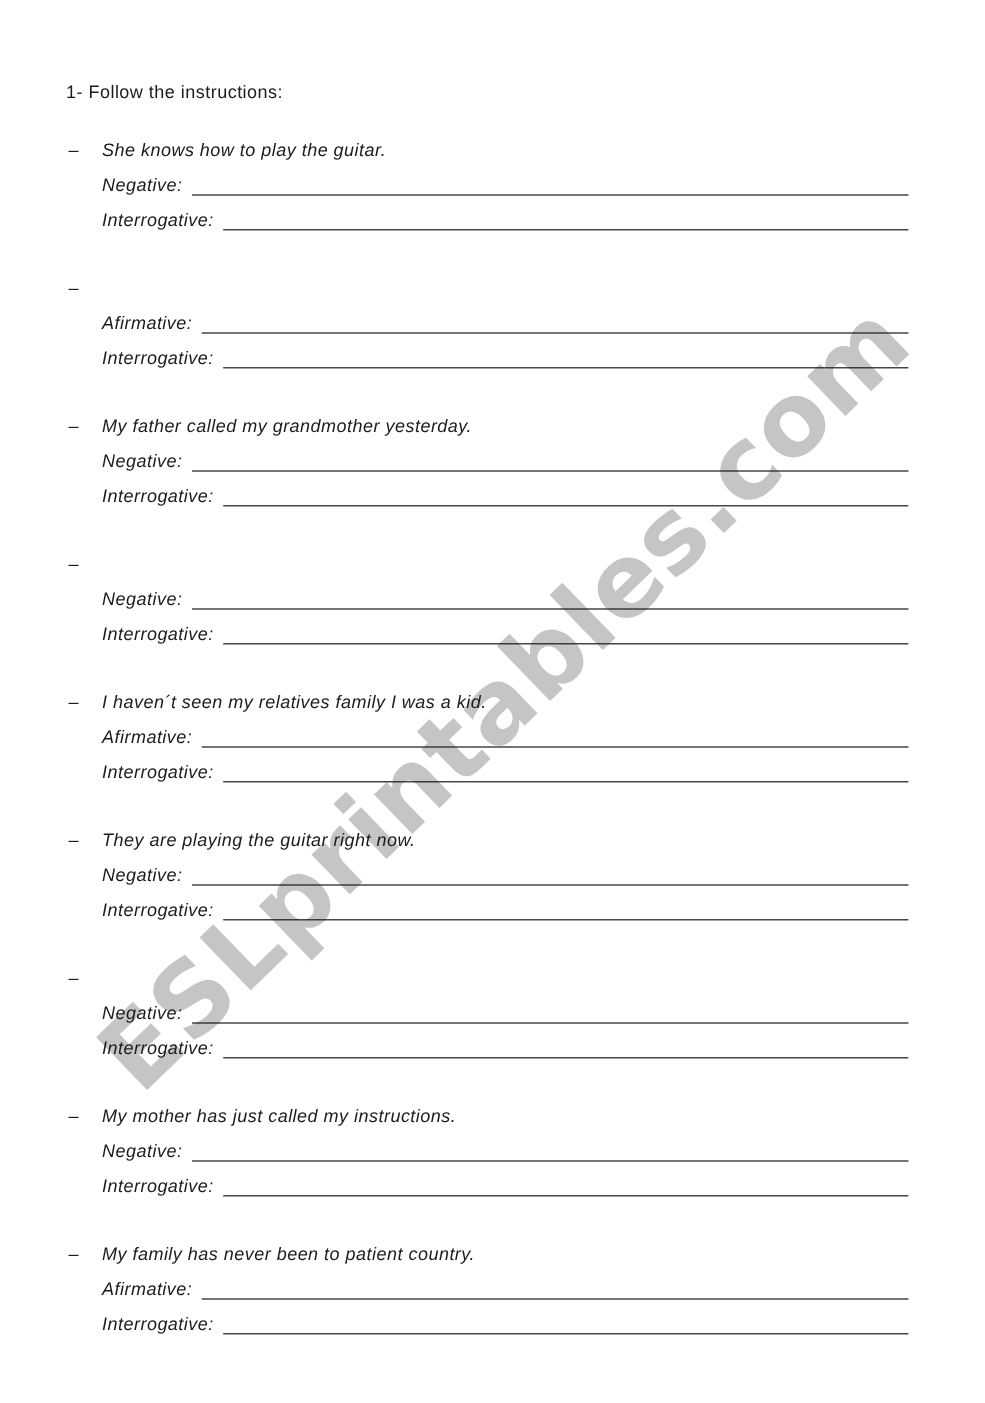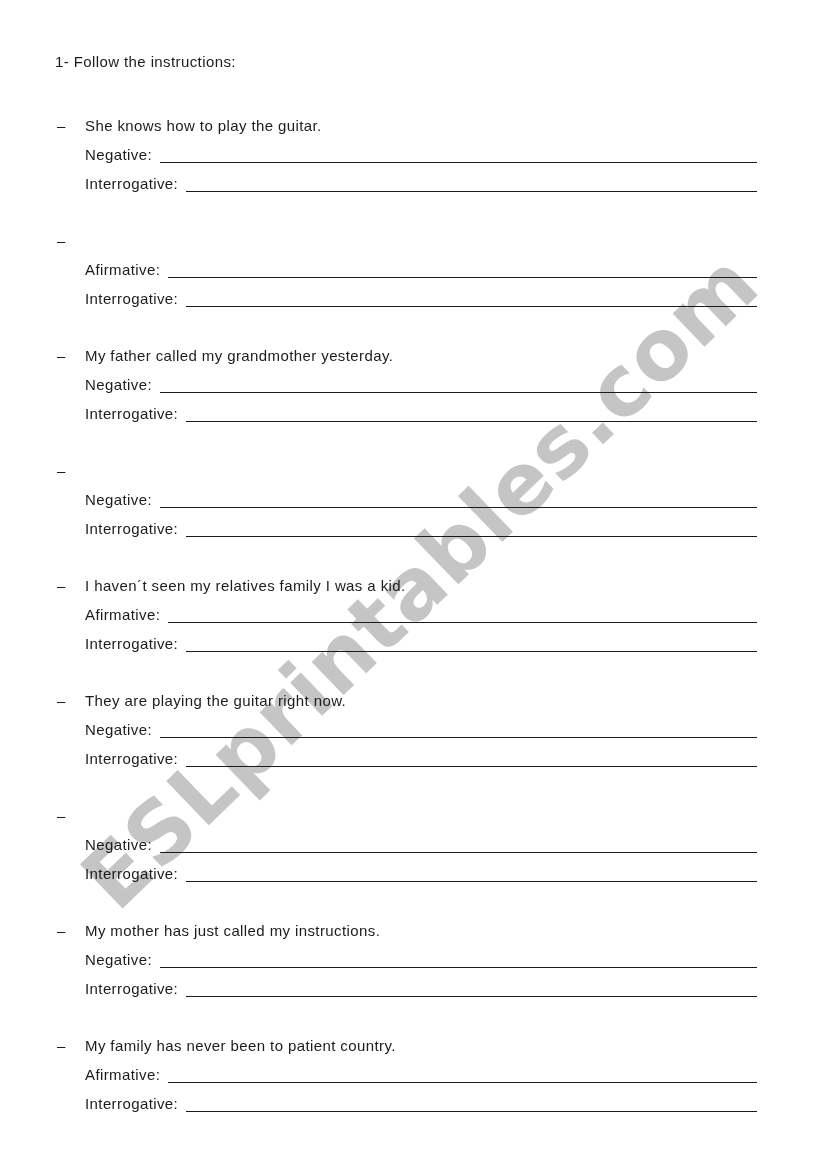--- a/index.html
+++ b/index.html
@@ -24,21 +24,21 @@
     font-weight: bold;
     font-size: 84px;
     letter-spacing: 1px;
     color: #c5c5c5;
     white-space: nowrap;
     z-index: 0;
     user-select: none;
   }
   .title {
     position: absolute;
-    top: 53px;
+    top: 69px;
     left: 55px;
     z-index: 1;
     white-space: nowrap;
   }
   .items {
     position: absolute;
     top: 111px;
     left: 57px;
     width: 700px;
     z-index: 1;
@@ -46,21 +46,21 @@
   .item { margin-bottom: 28px; }
   .row {
     display: flex;
     height: 29px;
     line-height: 29px;
   }
   .dash, .indent {
     flex: 0 0 28px;
     width: 28px;
   }
-  .sentence, .label { white-space: nowrap; }
+  .sentence, .label { white-space: nowrap; font-style: italic; }
   .blank {
     flex: 1 1 auto;
     border-bottom: 1px solid #1a1a1a;
     margin: 0 0 6px 8px;
   }
 </style>
 </head>
 <body>
 
 <div class="page">

